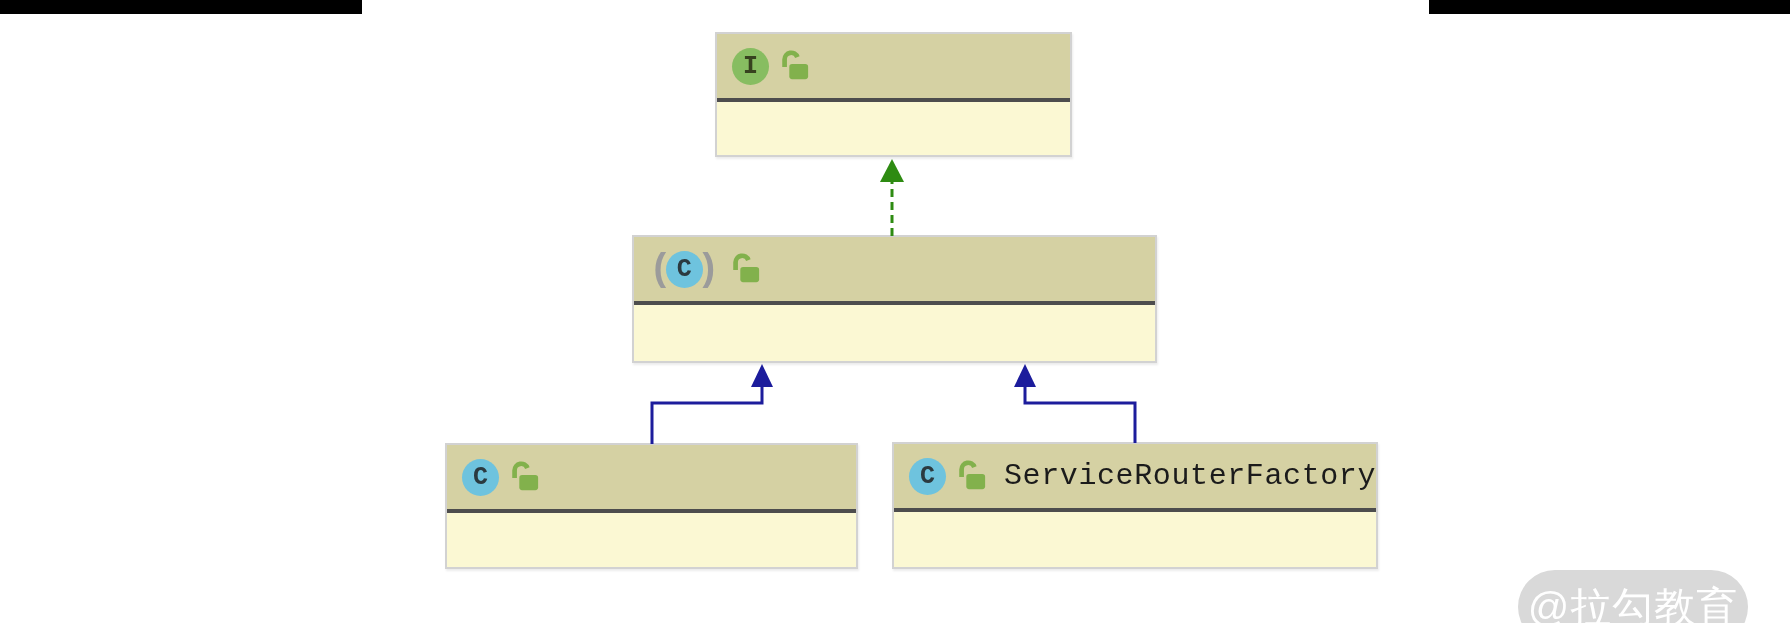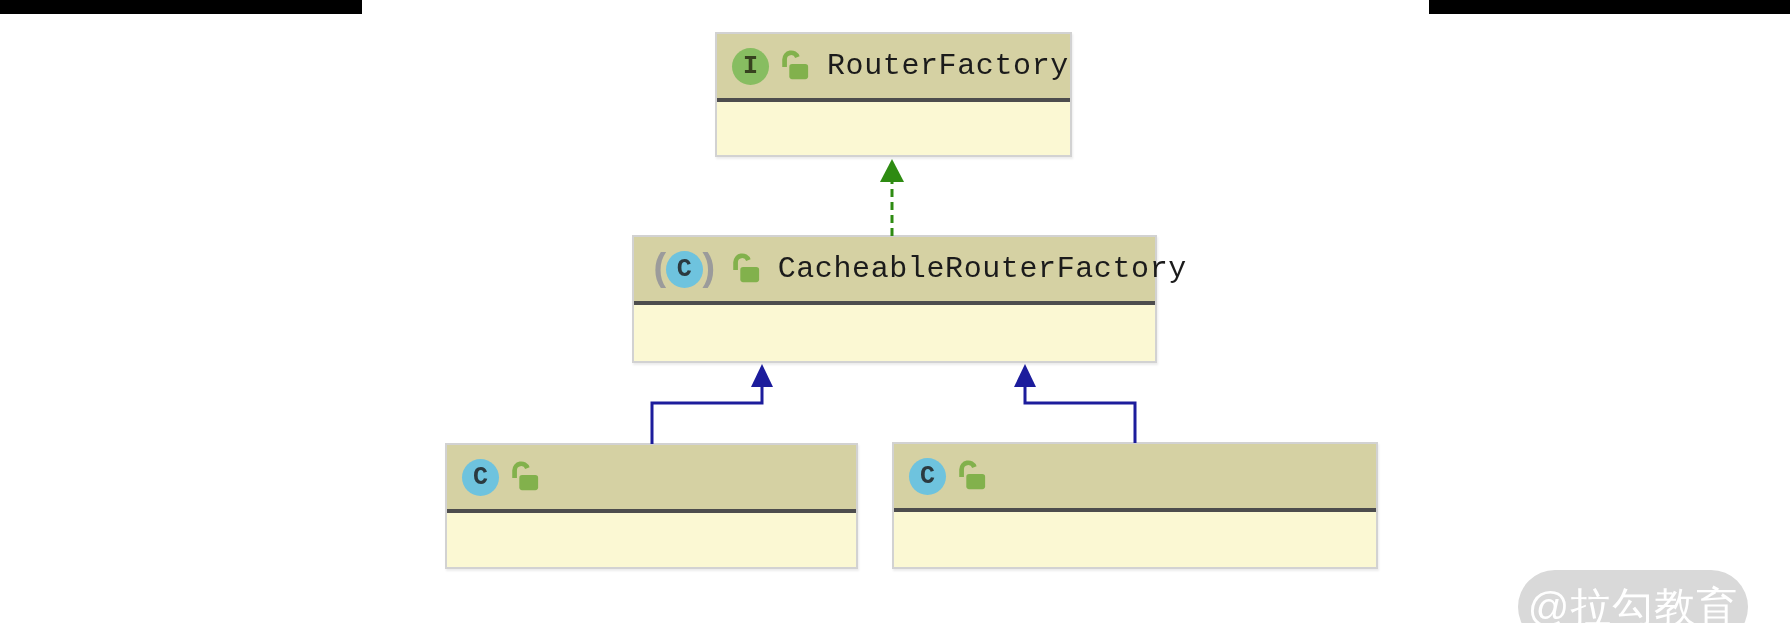--- a/index.html
+++ b/index.html
@@ -98,39 +98,37 @@
 
   <div class="uml-box" style="left:715px; top:32px; width:357px; height:125px">
     <div class="uml-header">
       <span class="icon-cluster">
         <span class="kind-badge kind-interface">I</span>
         <svg class="lock-icon" width="32" height="34" viewBox="0 0 34 36">
           <rect x="12" y="16" width="20" height="16" rx="3" fill="#82b14c"></rect>
           <path d="M7 19 V11 A7 7 0 0 1 20.6 8.6" fill="none" stroke="#82b14c" stroke-width="5"></path>
         </svg>
       </span>
-      <span class="uml-title">RouterFactory</span>
     </div>
     <div class="uml-body"></div>
   </div>
 
   <div class="uml-box" style="left:632px; top:235px; width:525px; height:128px">
     <div class="uml-header">
       <span class="icon-cluster">
         <span class="abstract-wrap">
           <span class="paren open">(</span>
           <span class="kind-badge kind-class">C</span>
           <span class="paren close">)</span>
         </span>
         <svg class="lock-icon" width="32" height="34" viewBox="0 0 34 36">
           <rect x="12" y="16" width="20" height="16" rx="3" fill="#82b14c"></rect>
           <path d="M7 19 V11 A7 7 0 0 1 20.6 8.6" fill="none" stroke="#82b14c" stroke-width="5"></path>
         </svg>
       </span>
-      <span class="uml-title">CacheableRouterFactory</span>
     </div>
     <div class="uml-body"></div>
   </div>
 
   <div class="uml-box" style="left:445px; top:443px; width:413px; height:126px">
     <div class="uml-header">
       <span class="icon-cluster">
         <span class="kind-badge kind-class">C</span>
         <svg class="lock-icon" width="32" height="34" viewBox="0 0 34 36">
           <rect x="12" y="16" width="20" height="16" rx="3" fill="#82b14c"></rect>
@@ -143,20 +141,21 @@
 
   <div class="uml-box" style="left:892px; top:442px; width:486px; height:127px">
     <div class="uml-header">
       <span class="icon-cluster">
         <span class="kind-badge kind-class">C</span>
         <svg class="lock-icon" width="32" height="34" viewBox="0 0 34 36">
           <rect x="12" y="16" width="20" height="16" rx="3" fill="#82b14c"></rect>
           <path d="M7 19 V11 A7 7 0 0 1 20.6 8.6" fill="none" stroke="#82b14c" stroke-width="5"></path>
         </svg>
       </span>
+      <span class="uml-title">ServiceRouterFactory</span>
     </div>
     <div class="uml-body"></div>
   </div>
 
   <svg class="arrows" width="1790" height="623" viewBox="0 0 1790 623">
 
     <g>
       <line x1="892" y1="236" x2="892" y2="181" stroke="#2e8b12" stroke-width="3" stroke-dasharray="8 5"></line>
       <polygon points="892,159 880,182 904,182" fill="#2e8b12"></polygon>
     </g>

